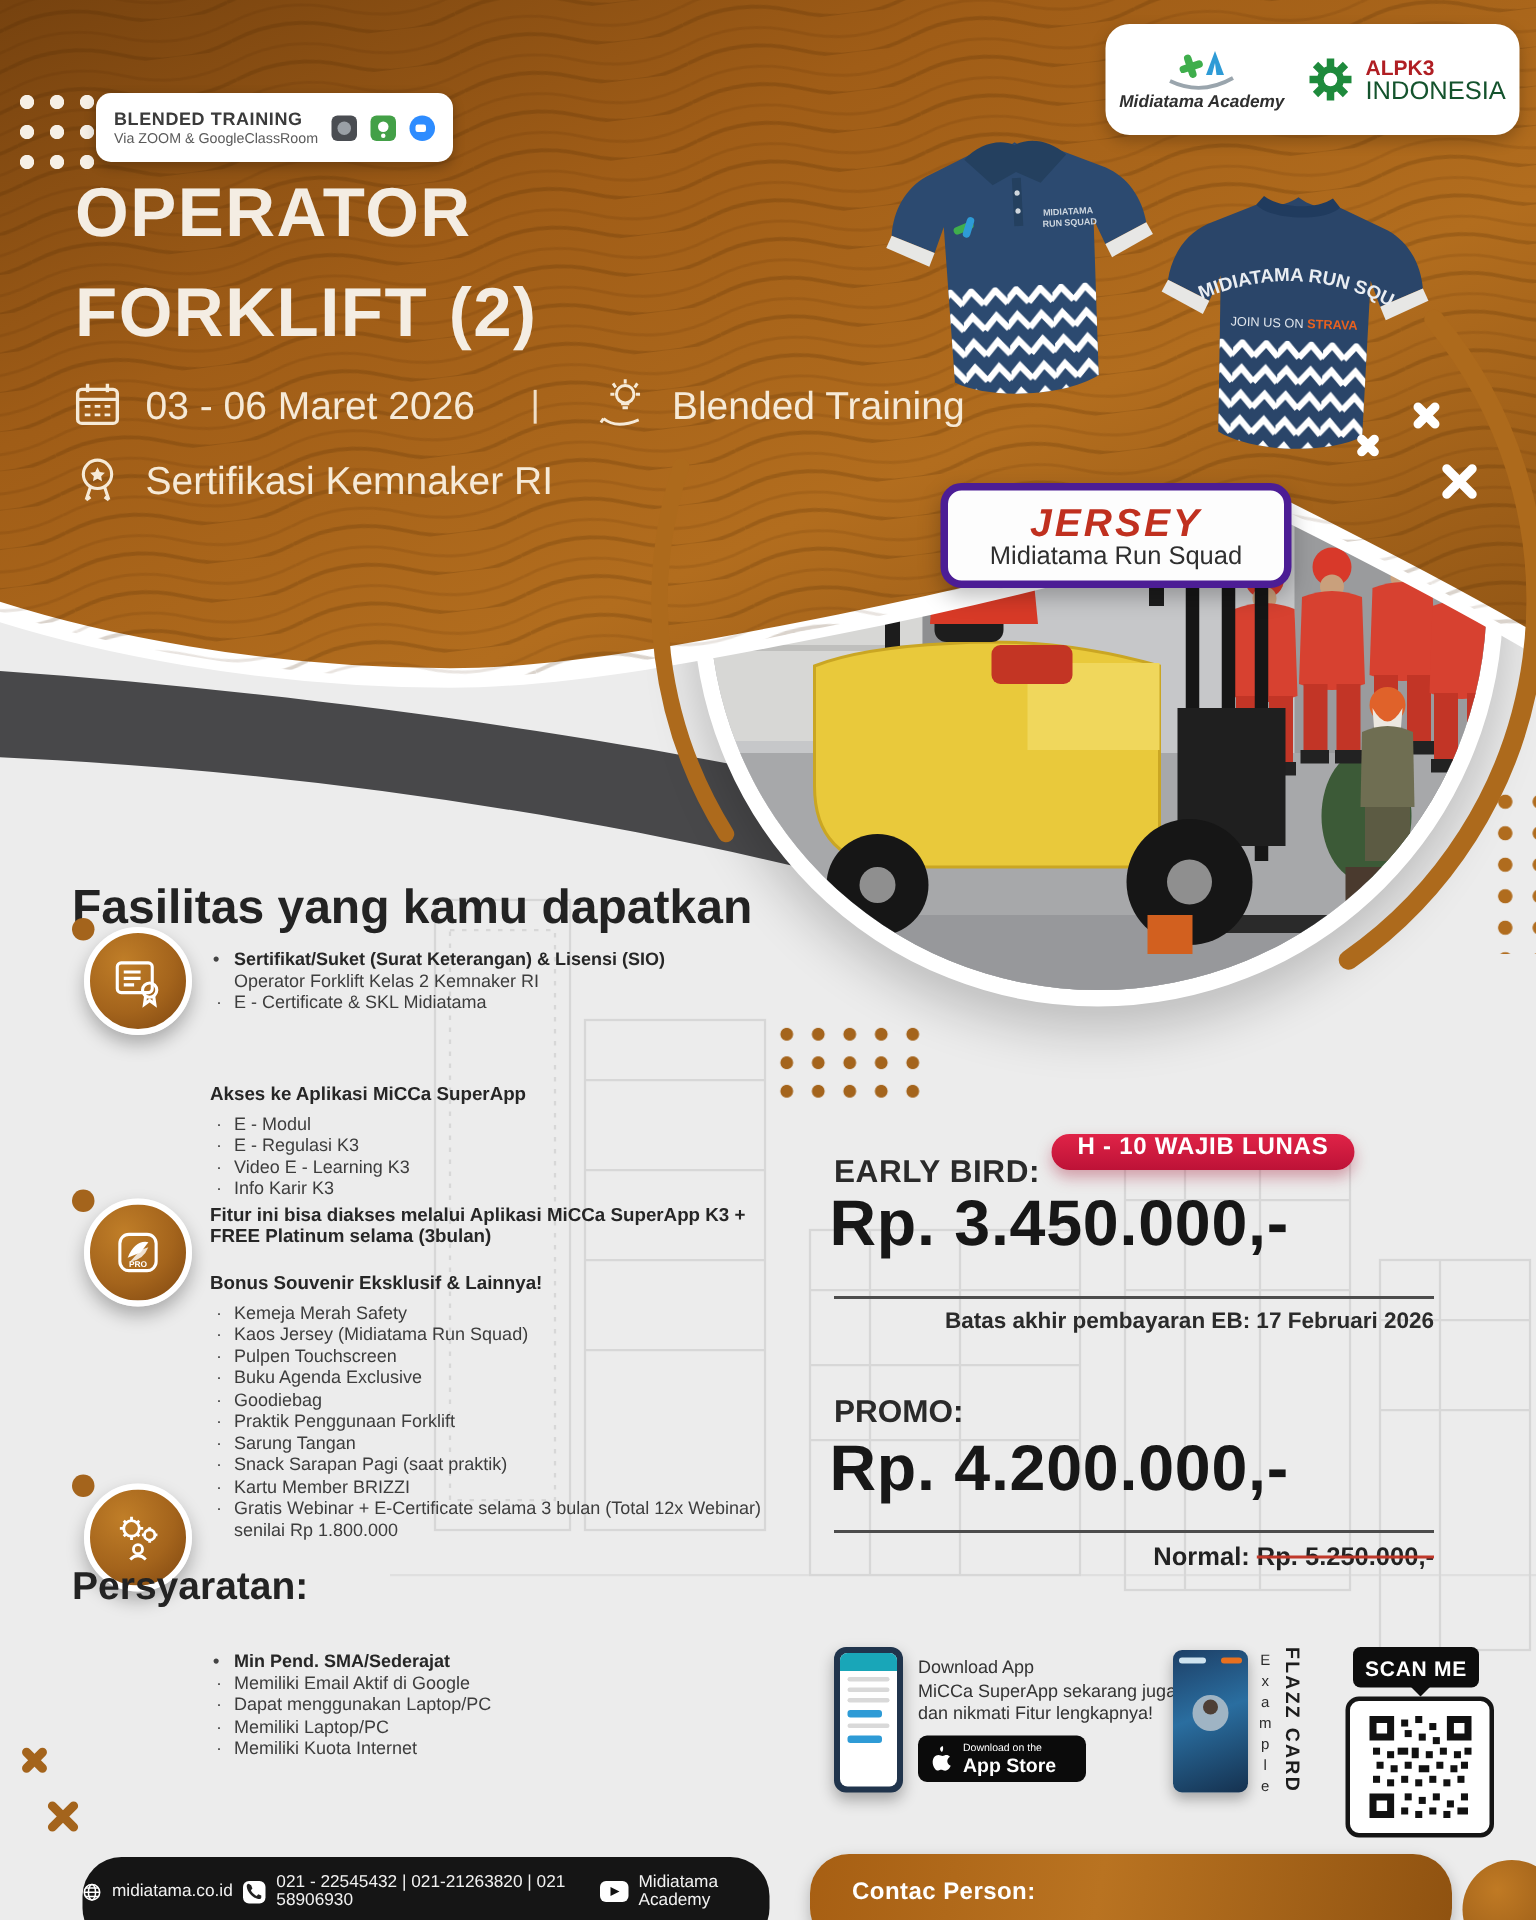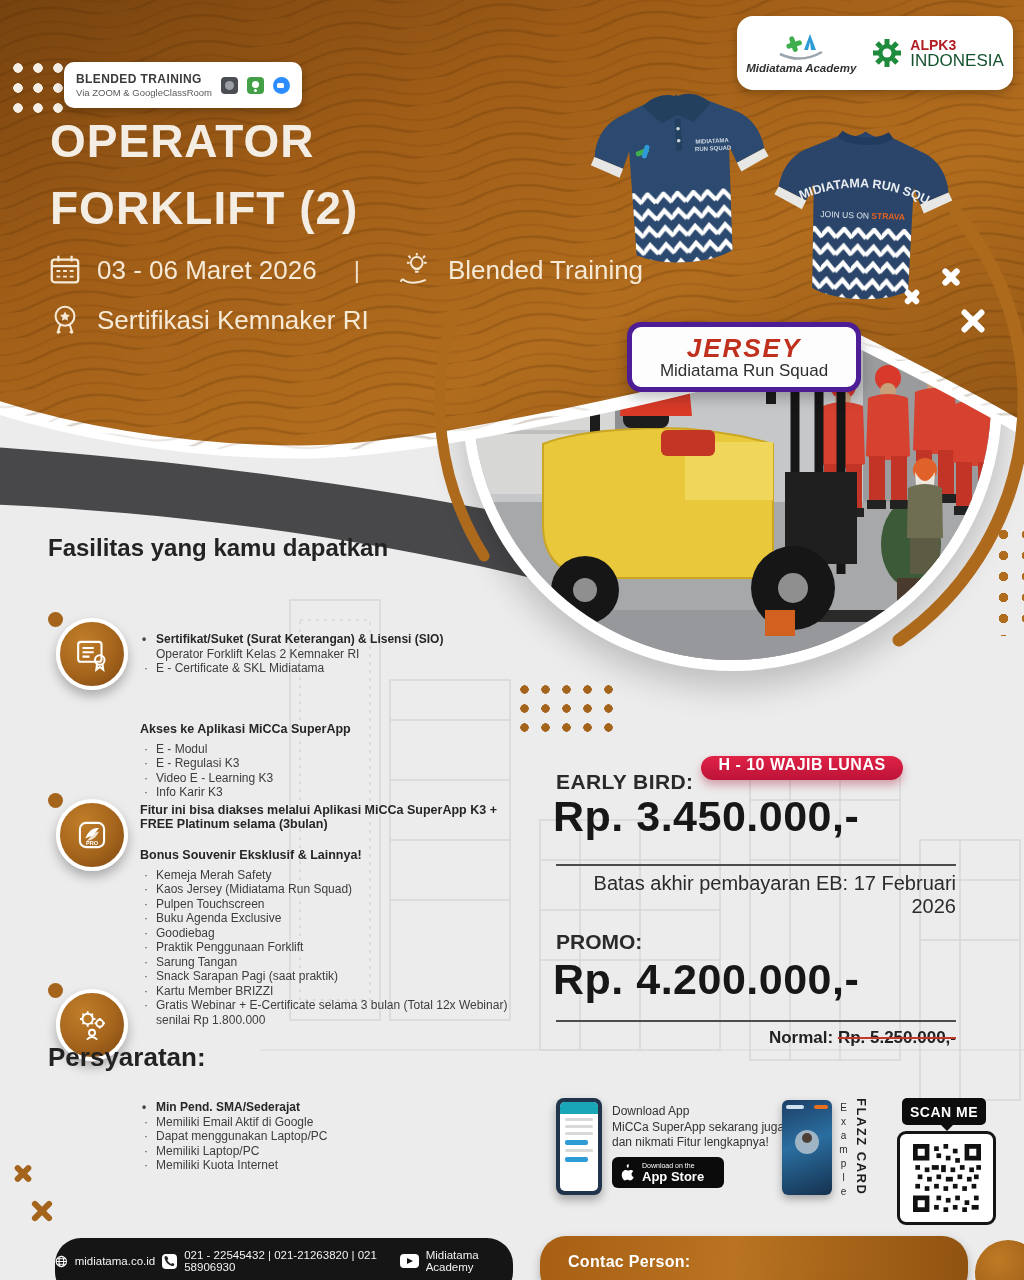--- a/index.html
+++ b/index.html
@@ -63,21 +63,21 @@
   .x3{left:958px;top:306px;width:30px;height:30px;}
   .xb1{left:12px;top:1163px;width:21px;height:21px;--xc:#a4641c;}
   .xb2{left:29px;top:1198px;width:26px;height:26px;--xc:#a4641c;}
   .dots-orange{left:992px;top:524px;width:46px;height:112px;z-index:4;
       background-image:radial-gradient(circle,#b06c1e 4.5px,transparent 5px);background-size:23px 21px;}
   .circle-br{left:975px;top:1240px;width:66px;height:66px;border-radius:50%;z-index:7;
       background:radial-gradient(circle at 35% 30%,#c07a24,#8f5414);}
 
   
   .sec{z-index:4;}
-  .h-fac{left:48px;top:534px;font-size:24px;font-weight:800;color:#232323;}
+  .h-fac{left:48px;top:586px;font-size:32px;font-weight:800;color:#232323;}
   .icn{width:64px;height:64px;border-radius:50%;border:4px solid #fff;
       background:radial-gradient(circle at 35% 30%,#c07e28,#a4641c 55%,#7e4610);
       box-shadow:0 6px 12px rgba(0,0,0,.28);display:flex;align-items:center;justify-content:center;position:relative;}
   .icn::before{content:"";position:absolute;left:-12px;top:-10px;width:15px;height:15px;border-radius:50%;background:#a4641c;}
   .g1i{left:56px;top:618px;} .g2i{left:56px;top:727px;} .g3i{left:56px;top:845px;}
   .ftxt{left:140px;width:378px;font-size:12px;line-height:14.5px;color:#3d3d3d;}
   .t1{top:632px;} .t2{top:722px;} .t3{top:848px;} .t4{top:1100px;}
   .ftitle{font-weight:800;color:#262626;font-size:12.5px;margin-bottom:5px;}
   .li{position:relative;padding-left:16px;}
   .li::before{content:"·";position:absolute;left:4px;top:0;color:#444;}
@@ -94,21 +94,21 @@
       display:flex;align-items:center;padding-left:18px;box-sizing:border-box;
       color:#fff;font-size:19px;font-weight:800;letter-spacing:.6px;box-shadow:0 4px 10px rgba(0,0,0,.3);}
   .eb-label{left:556px;top:770px;font-size:21px;font-weight:700;color:#2a2a2a;letter-spacing:.4px;}
   .eb-pill{left:701px;top:756px;width:202px;height:24px;border-radius:18px;z-index:5;
       background:linear-gradient(180deg,#e02347,#bd1237);display:flex;align-items:flex-start;justify-content:center;
       color:#fff;font-size:16px;font-weight:700;letter-spacing:.5px;box-shadow:0 5px 10px rgba(160,10,40,.35);}
   .price{left:553px;font-size:43px;font-weight:900;color:#171717;letter-spacing:.5px;}
   .p1{top:792px;} .p2{top:955px;}
   .rule{left:556px;width:400px;height:2px;background:#4c4c4c;}
   .r1{top:864px;} .r2{top:1020px;}
-  .deadline{left:556px;top:872px;width:400px;text-align:right;font-size:20px;font-weight:400;color:#2b2b2b;}
+  .deadline{left:556px;top:872px;width:400px;text-align:right;font-size:15px;font-weight:700;color:#2b2b2b;}
   .promo-label{left:556px;top:930px;font-size:21px;font-weight:700;color:#2a2a2a;}
   .normal{left:556px;top:1028px;width:400px;text-align:right;font-size:17px;font-weight:600;color:#222;}
   .normal .strike{text-decoration:line-through;text-decoration-color:#c0392b;text-decoration-thickness:2px;}
 
   
   .phone{left:556px;top:1098px;width:46px;height:97px;background:#20344c;border-radius:8px;z-index:4;
       box-shadow:0 5px 10px rgba(0,0,0,.3);padding:4px;box-sizing:border-box;}
   .phone .scr{width:100%;height:100%;background:#fff;border-radius:5px;overflow:hidden;}
   .phone .top{height:12px;background:#19a6b8;}
   .phone .ln{height:3px;background:#d9d9d9;margin:4px 5px 0;border-radius:2px;}

